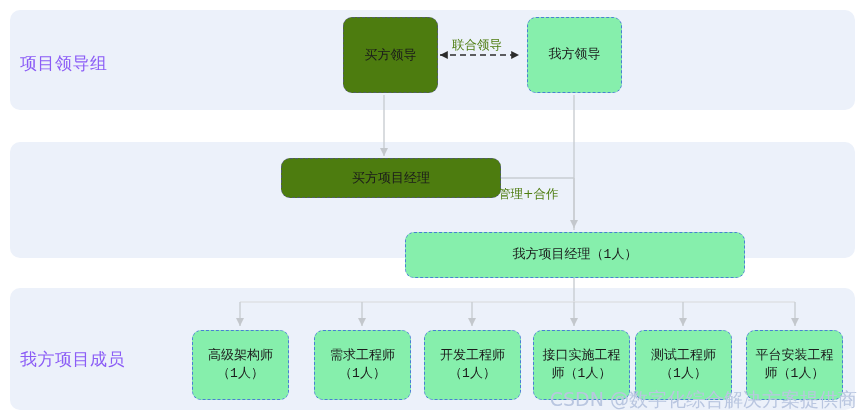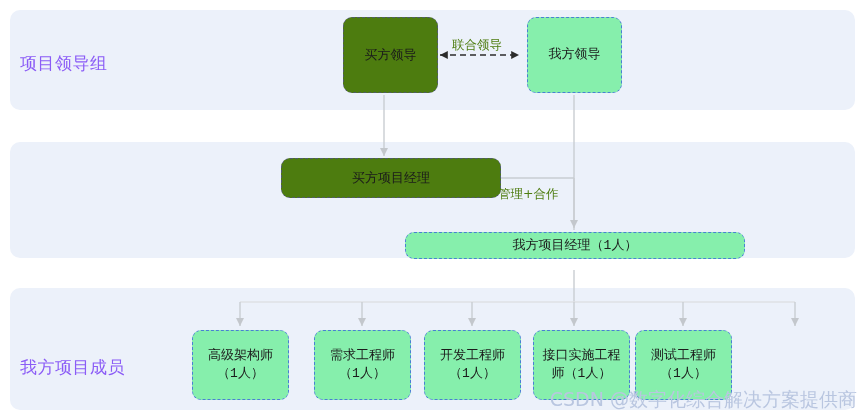--- a/index.html
+++ b/index.html
@@ -30,21 +30,21 @@
   .band-label {
     position: absolute;
     left: 20px;
     font-size: 17px;
     color: #8b5cf6;
     letter-spacing: 0.5px;
     white-space: nowrap;
   }
   #label-leadership { top: 52px; }
   #label-management { top: 192px; }
-  #label-members    { top: 356px; text-align: center; }
+  #label-members    { top: 348px; text-align: center; }
 
   
   #connectors {
     position: absolute;
     left: 0; top: 0;
     width: 865px;
     height: 415px;
     pointer-events: none;
   }
 
@@ -69,21 +69,21 @@
   }
   .node.ours {
     background: #86efac;
     border: 1.5px dashed #4a7fd4;
     font-family: Liberation Mono, monospace;
   }
 
   #node-buyer-leader   { left: 337px; top: 17px;  width: 95px;  height: 76px; }
   #node-our-leader     { left: 527px; top: 17px;  width: 95px;  height: 76px; }
   #node-buyer-pm       { left: 275px; top: 158px; width: 220px; height: 40px; }
-  #node-our-pm         { left: 405px; top: 232px; width: 340px; height: 27px; }
+  #node-our-pm         { left: 405px; top: 232px; width: 340px; height: 46px; }
 
   .member {
     top: 330px;
     width: 97px;
     height: 70px;
     font-size: 13px;
   }
   #member-0 { left: 192px; }
   #member-1 { left: 314px; }
   #member-2 { left: 424px; }
@@ -162,19 +162,20 @@
   <div class="node ours" id="node-our-leader">我方领导</div>
 
   <div class="node buyer" id="node-buyer-pm">买方项目经理</div>
   <div class="node ours" id="node-our-pm">我方项目经理（1人）</div>
 
   <div class="node ours member" id="member-0">高级架构师<br>（1人）</div>
   <div class="node ours member" id="member-1">需求工程师<br>（1人）</div>
   <div class="node ours member" id="member-2">开发工程师<br>（1人）</div>
   <div class="node ours member" id="member-3">接口实施工程师（1人）</div>
   <div class="node ours member" id="member-4">测试工程师<br>（1人）</div>
+  <div class="node ours member" id="member-5">平台安装工程师（1人）</div>
 
   <div class="edge-label" id="label-joint-leadership">联合领导</div>
   <div class="edge-label" id="label-manage-cooperate">管理+合作</div>
 
   <div id="watermark">CSDN @数字化综合解决方案提供商</div>
 
 </div>
 
 </body></html>

